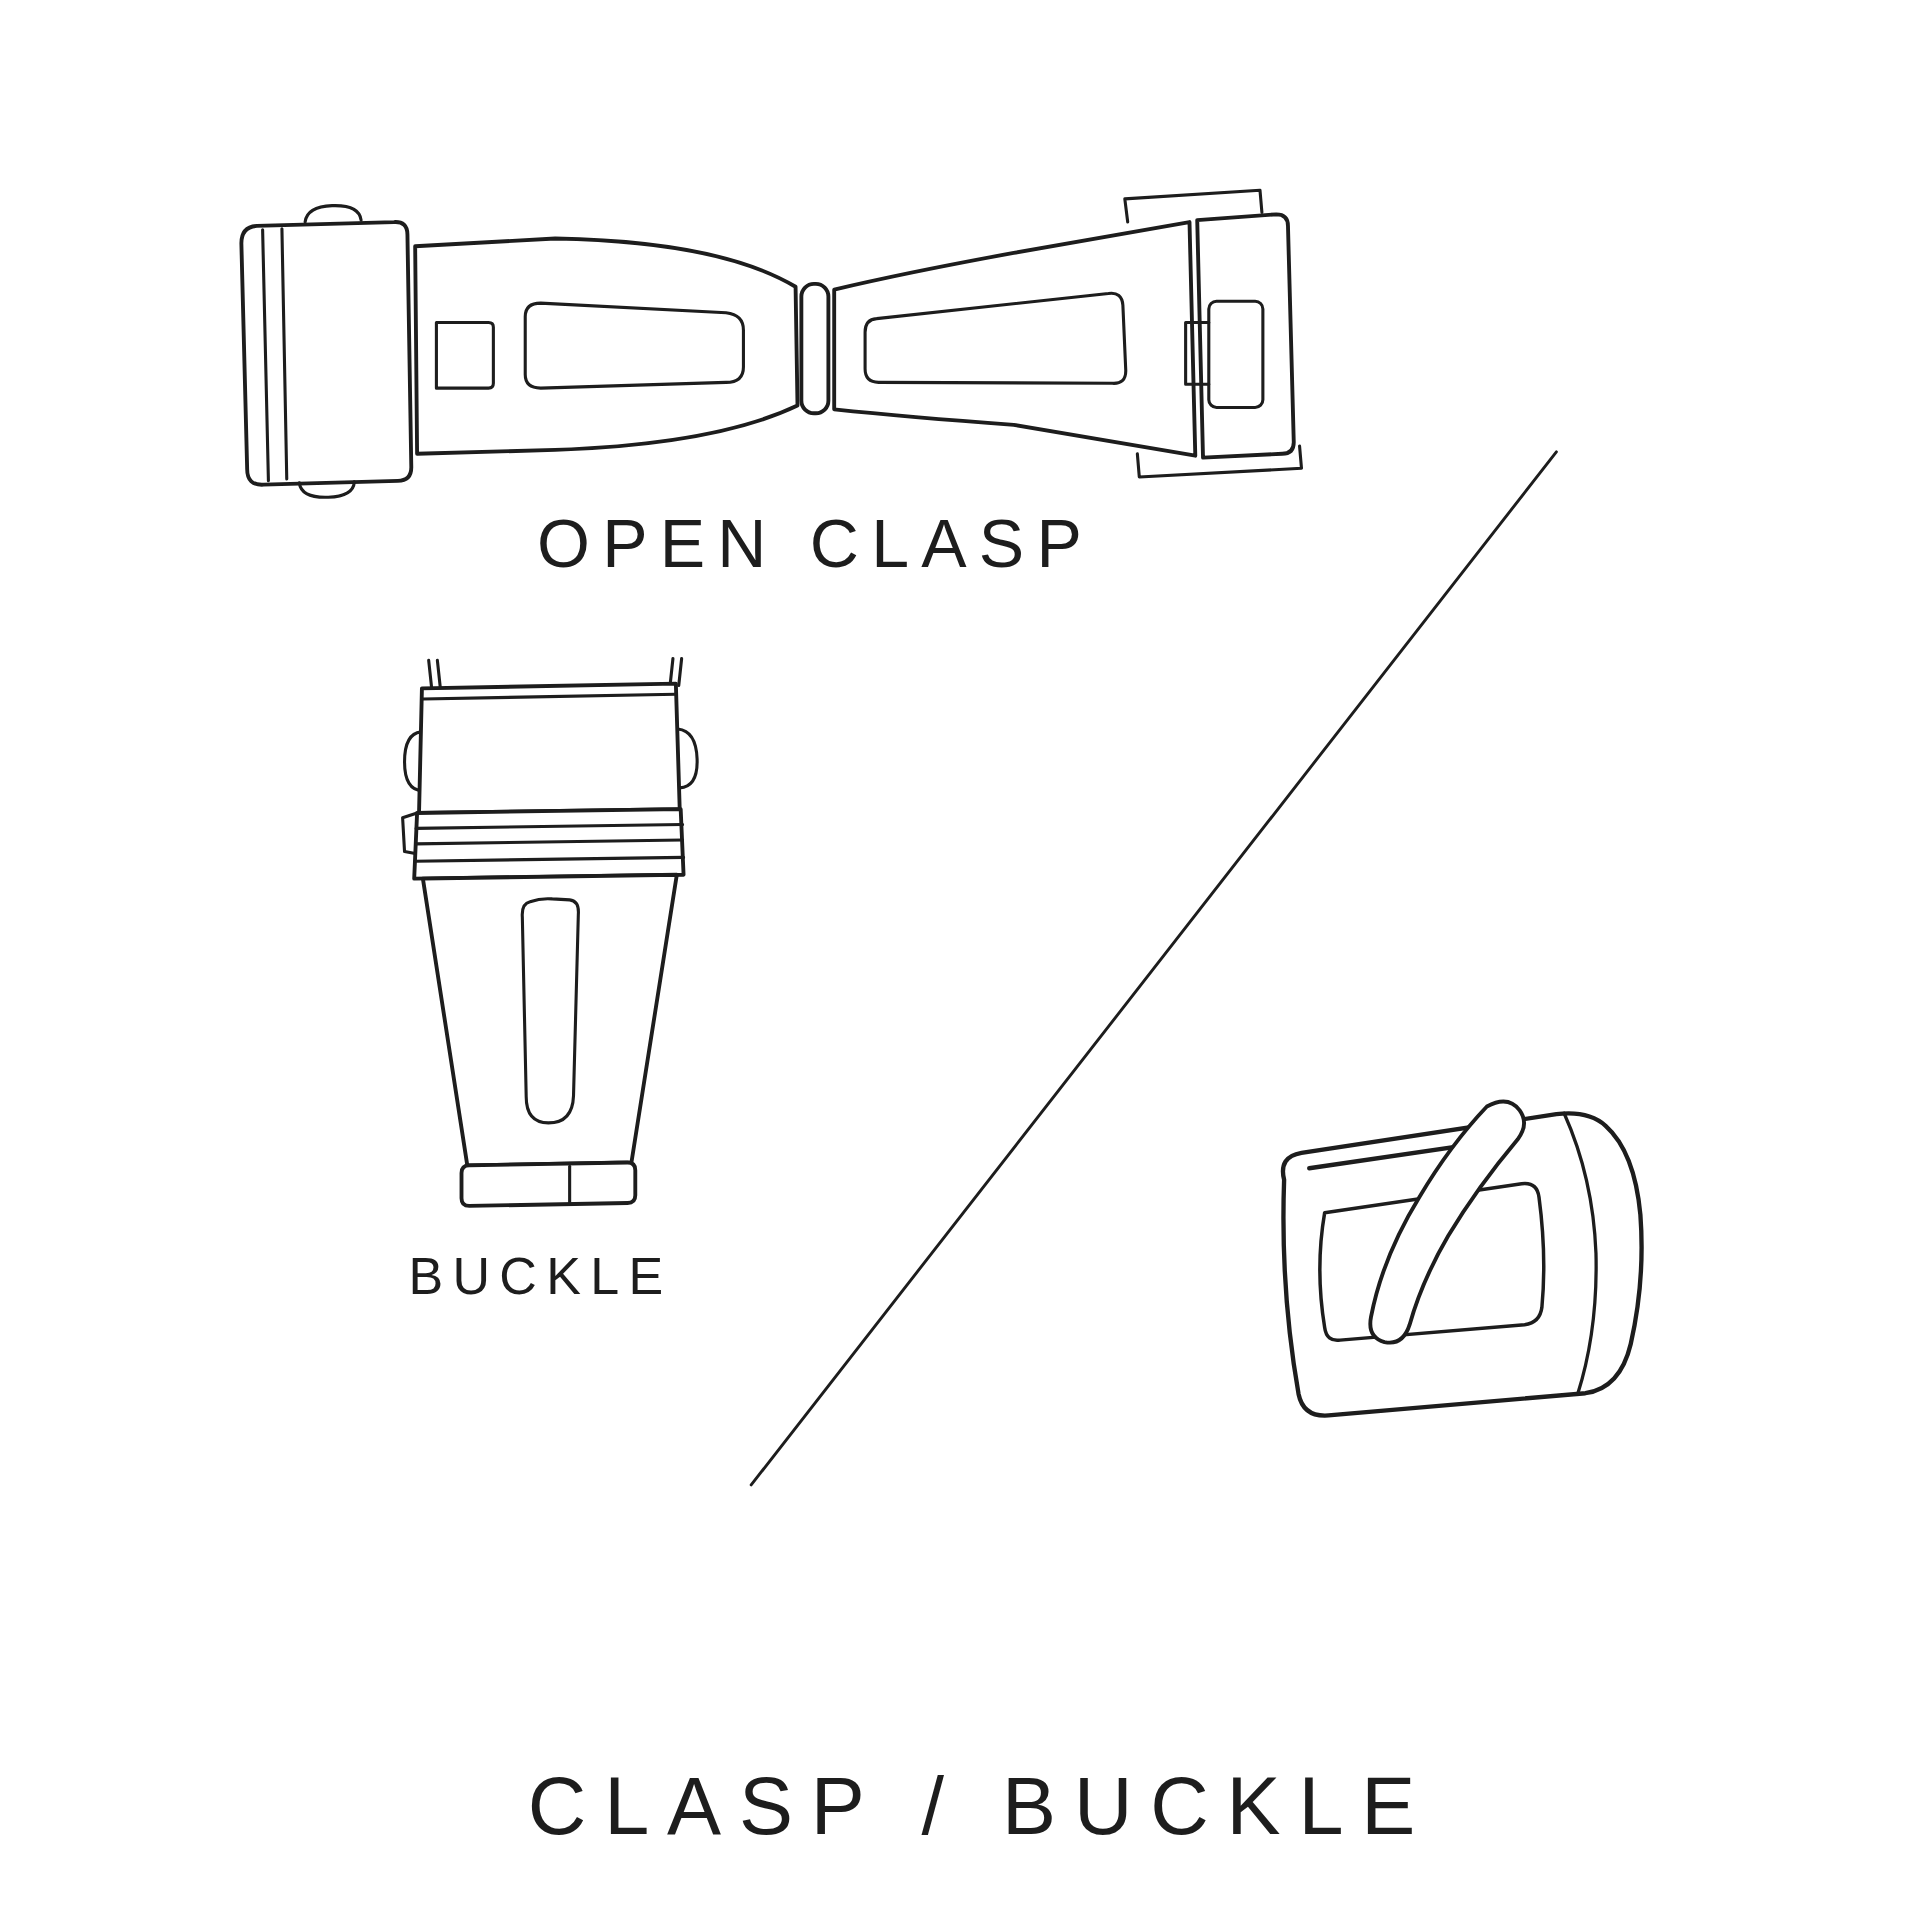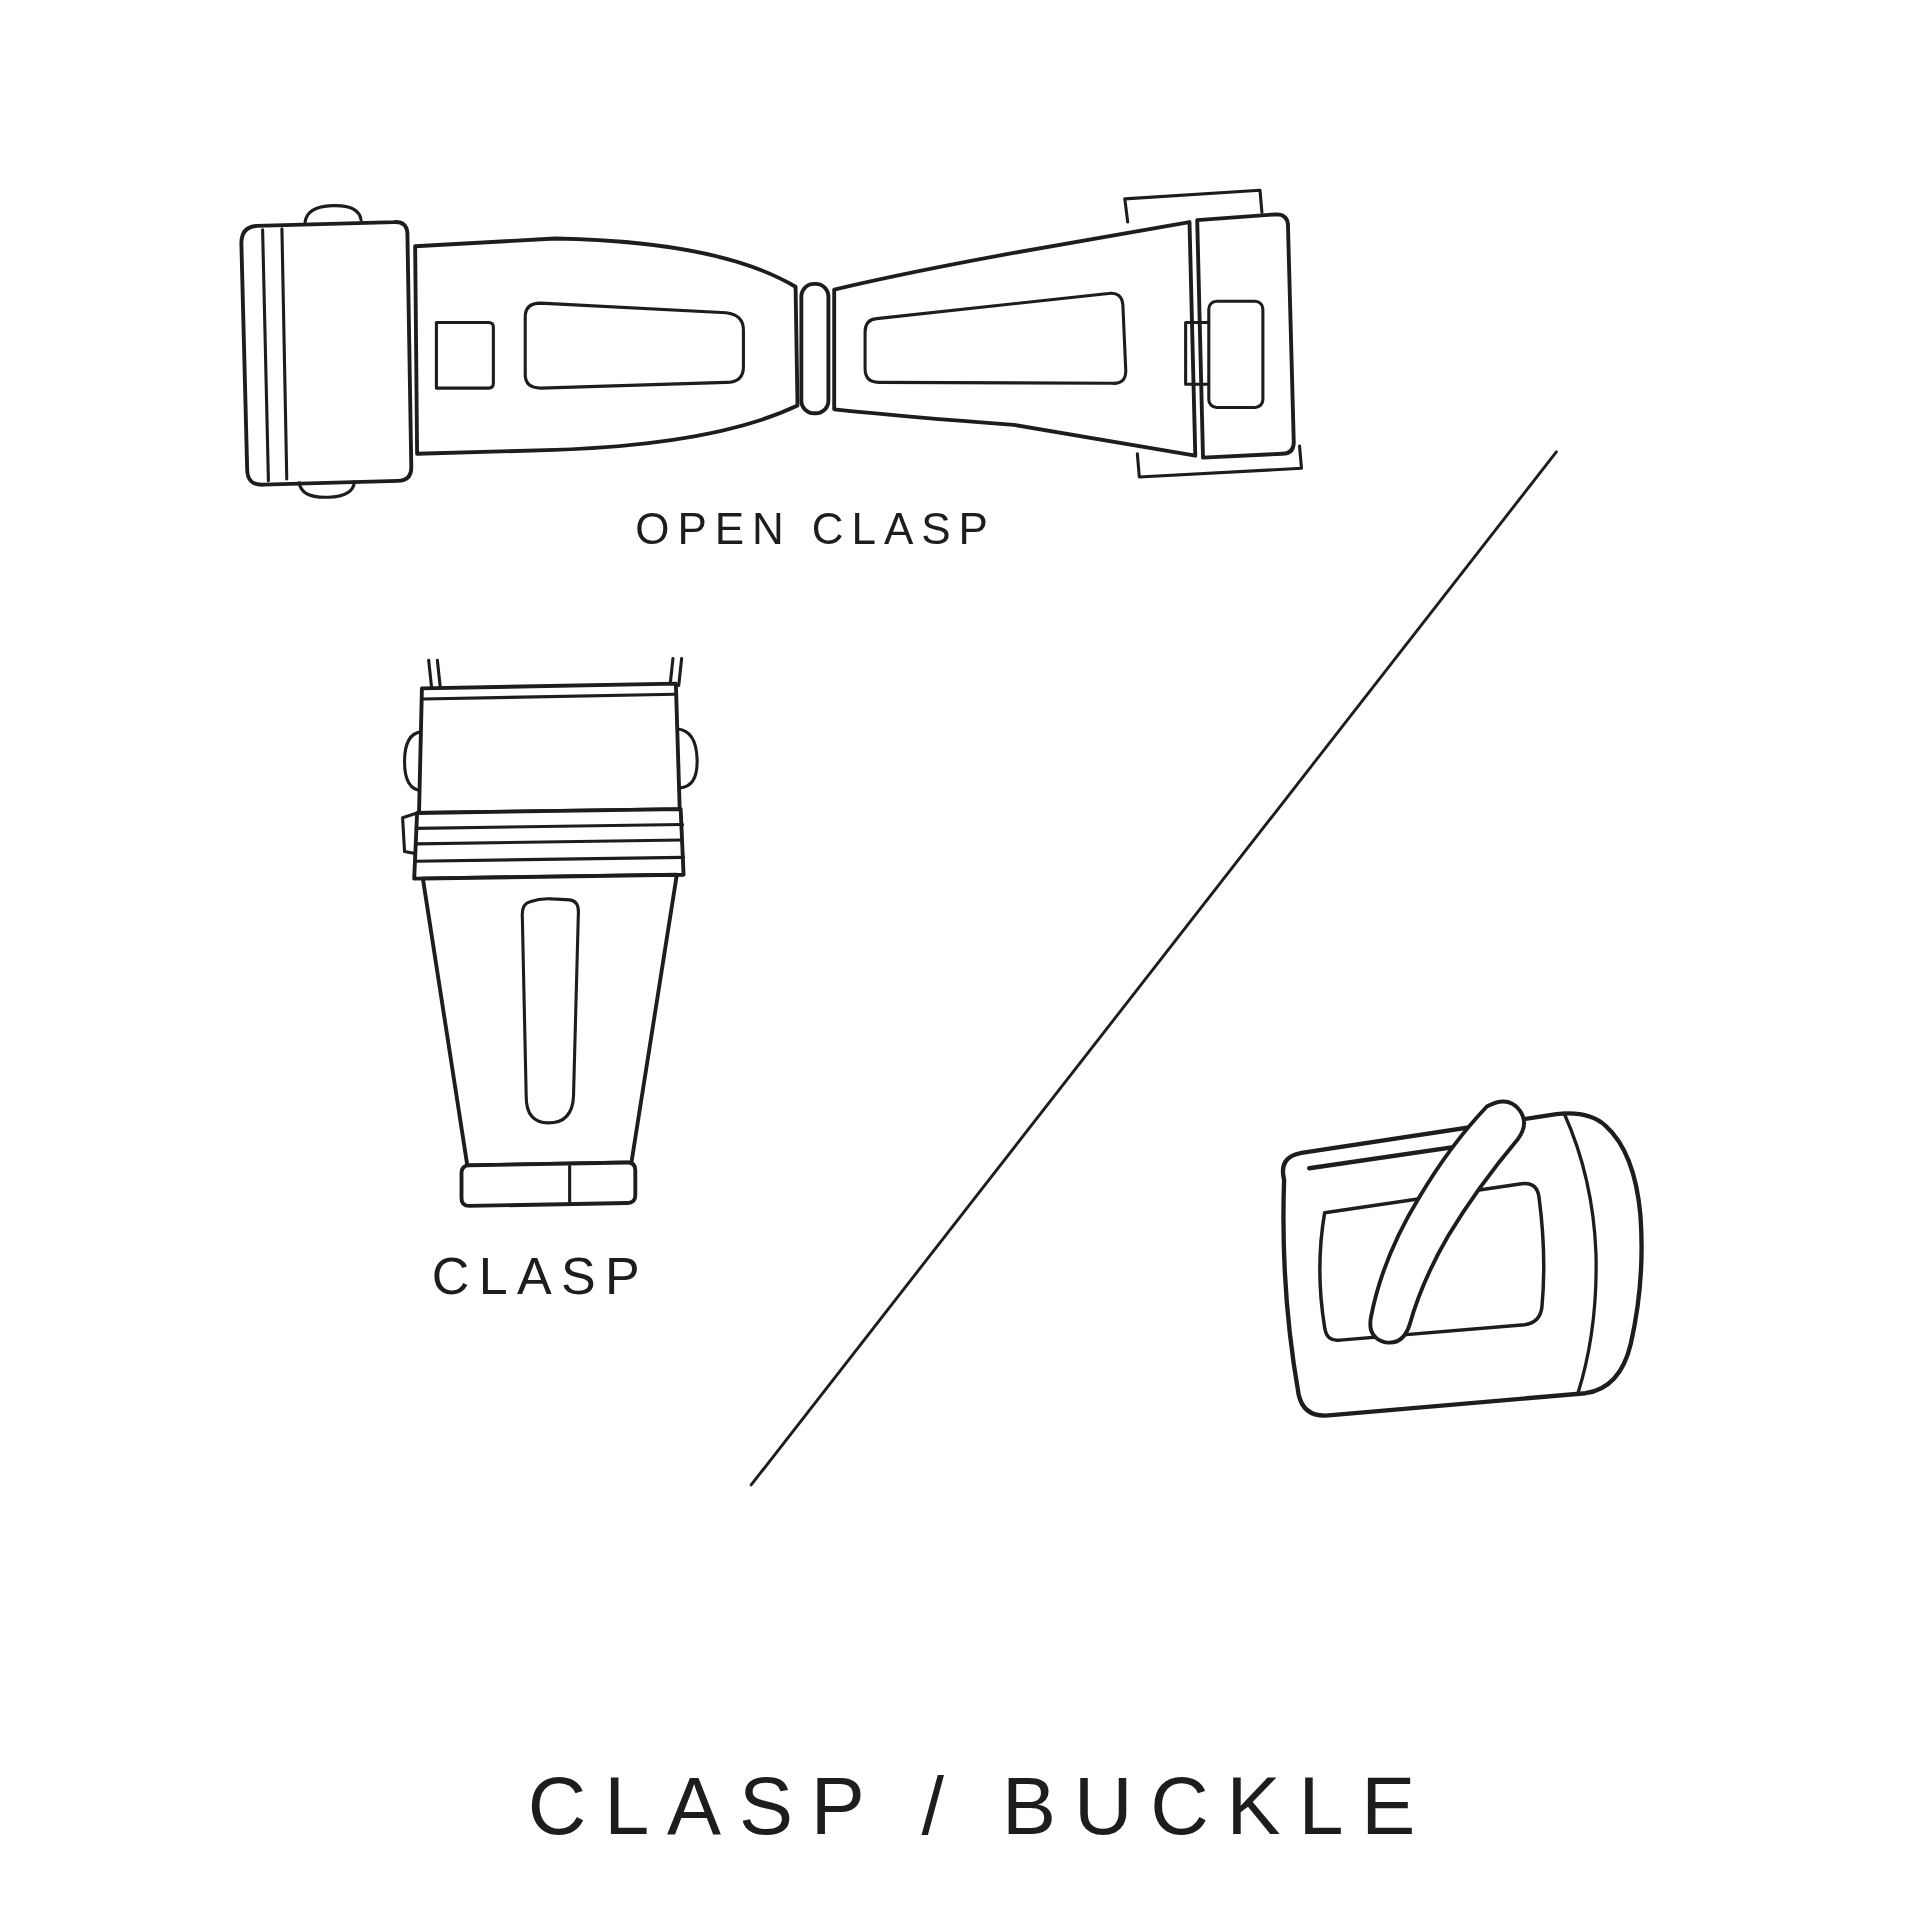--- a/index.html
+++ b/index.html
@@ -28,21 +28,21 @@
     text-align: center;
     letter-spacing: 0.18em;
     font-weight: 500;
     color: #1d1d1d;
     white-space: nowrap;
   }
   .label-open {
     left: 526px;
     top: 504px;
     width: 579px;
-    font-size: 44px;
+    font-size: 68px;
   }
   .label-closed {
     left: 299px;
     top: 1246px;
     width: 483px;
     font-size: 52px;
   }
   .page-title {
     position: absolute;
     left: 372px;
@@ -124,18 +124,18 @@
 
       <path d="M1356 1210 L1548 1182" stroke-width="4.5"></path>
       <circle cx="1550" cy="1188" r="10" stroke-width="3.2"></circle>
 
       <path d="M1540 1146 Q1562 1134 1574 1150 Q1584 1164 1572 1180 Q1530 1230 1500 1280 Q1473 1326 1460 1372 Q1453 1394 1434 1390 Q1416 1385 1420 1364 Q1432 1302 1470 1240 Q1502 1186 1540 1146 Z" fill="#ffffff" stroke-width="4"></path>
     </g>
   </svg>
 
   <div class="label label-open">OPEN CLASP</div>
 
-  <div class="label label-closed">CLASP</div>
+  <div class="label label-closed">BUCKLE</div>
 
   <div class="page-title">CLASP / BUCKLE</div>
 
 </div>
 
 
 </body></html>

